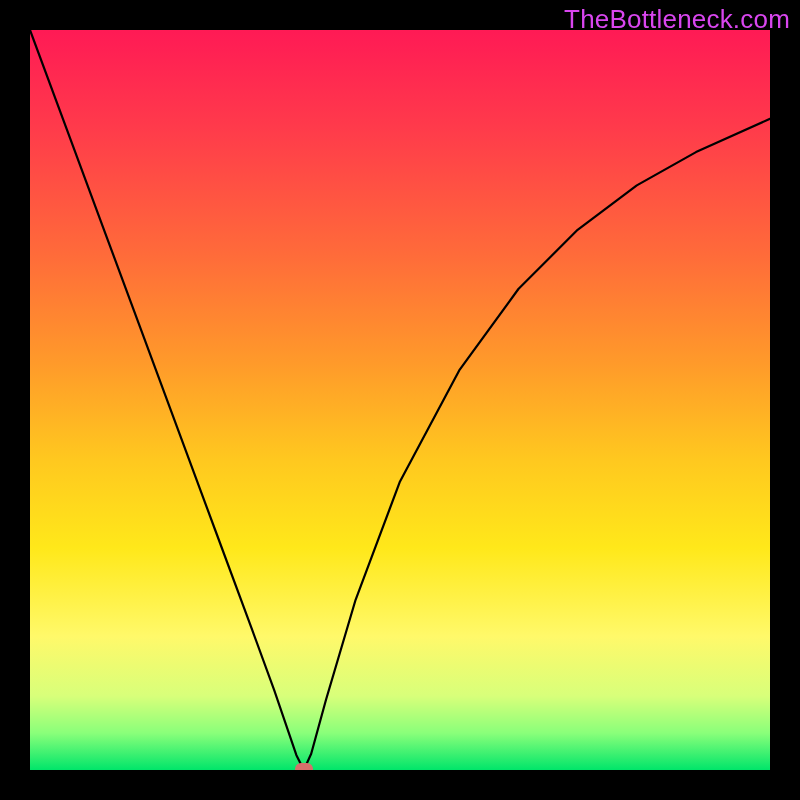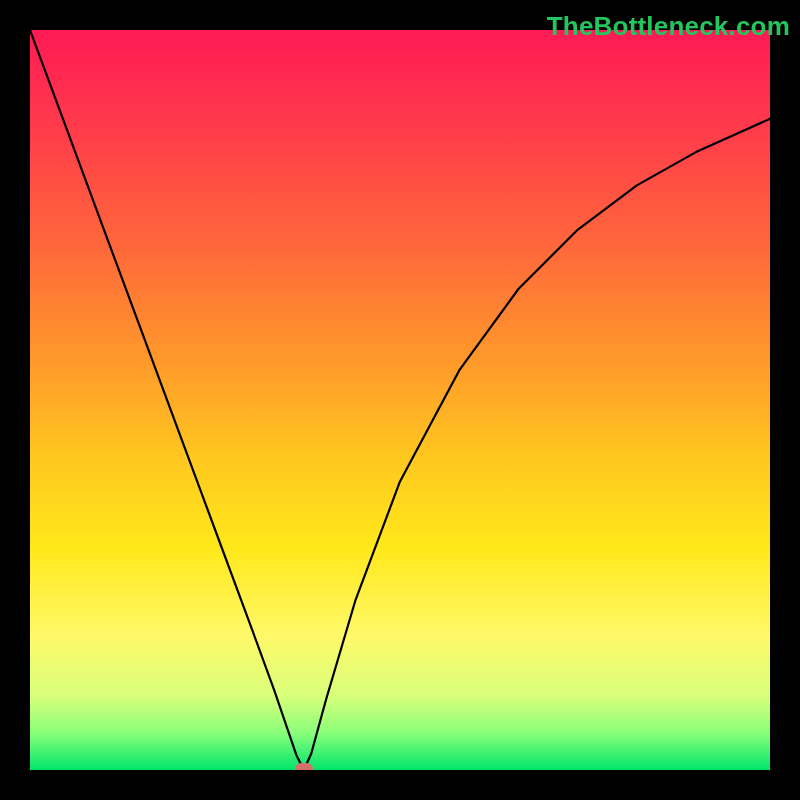--- a/index.html
+++ b/index.html
@@ -12,25 +12,25 @@
     background: #000;
   }
   .frame {
     position: relative;
     width: 800px;
     height: 800px;
     background: #000;
   }
   .watermark {
     position: absolute;
-    top: 11px;
+    top: 4px;
     right: 10px;
     font-size: 26px;
-    font-weight: 700;
-    color: #22c55e;
+    font-weight: 400;
+    color: #d946ef;
     letter-spacing: 0.2px;
     z-index: 10;
   }
   .plot-area {
     position: absolute;
     left: 30px;
     top: 30px;
     width: 740px;
     height: 740px;
     overflow: hidden;

